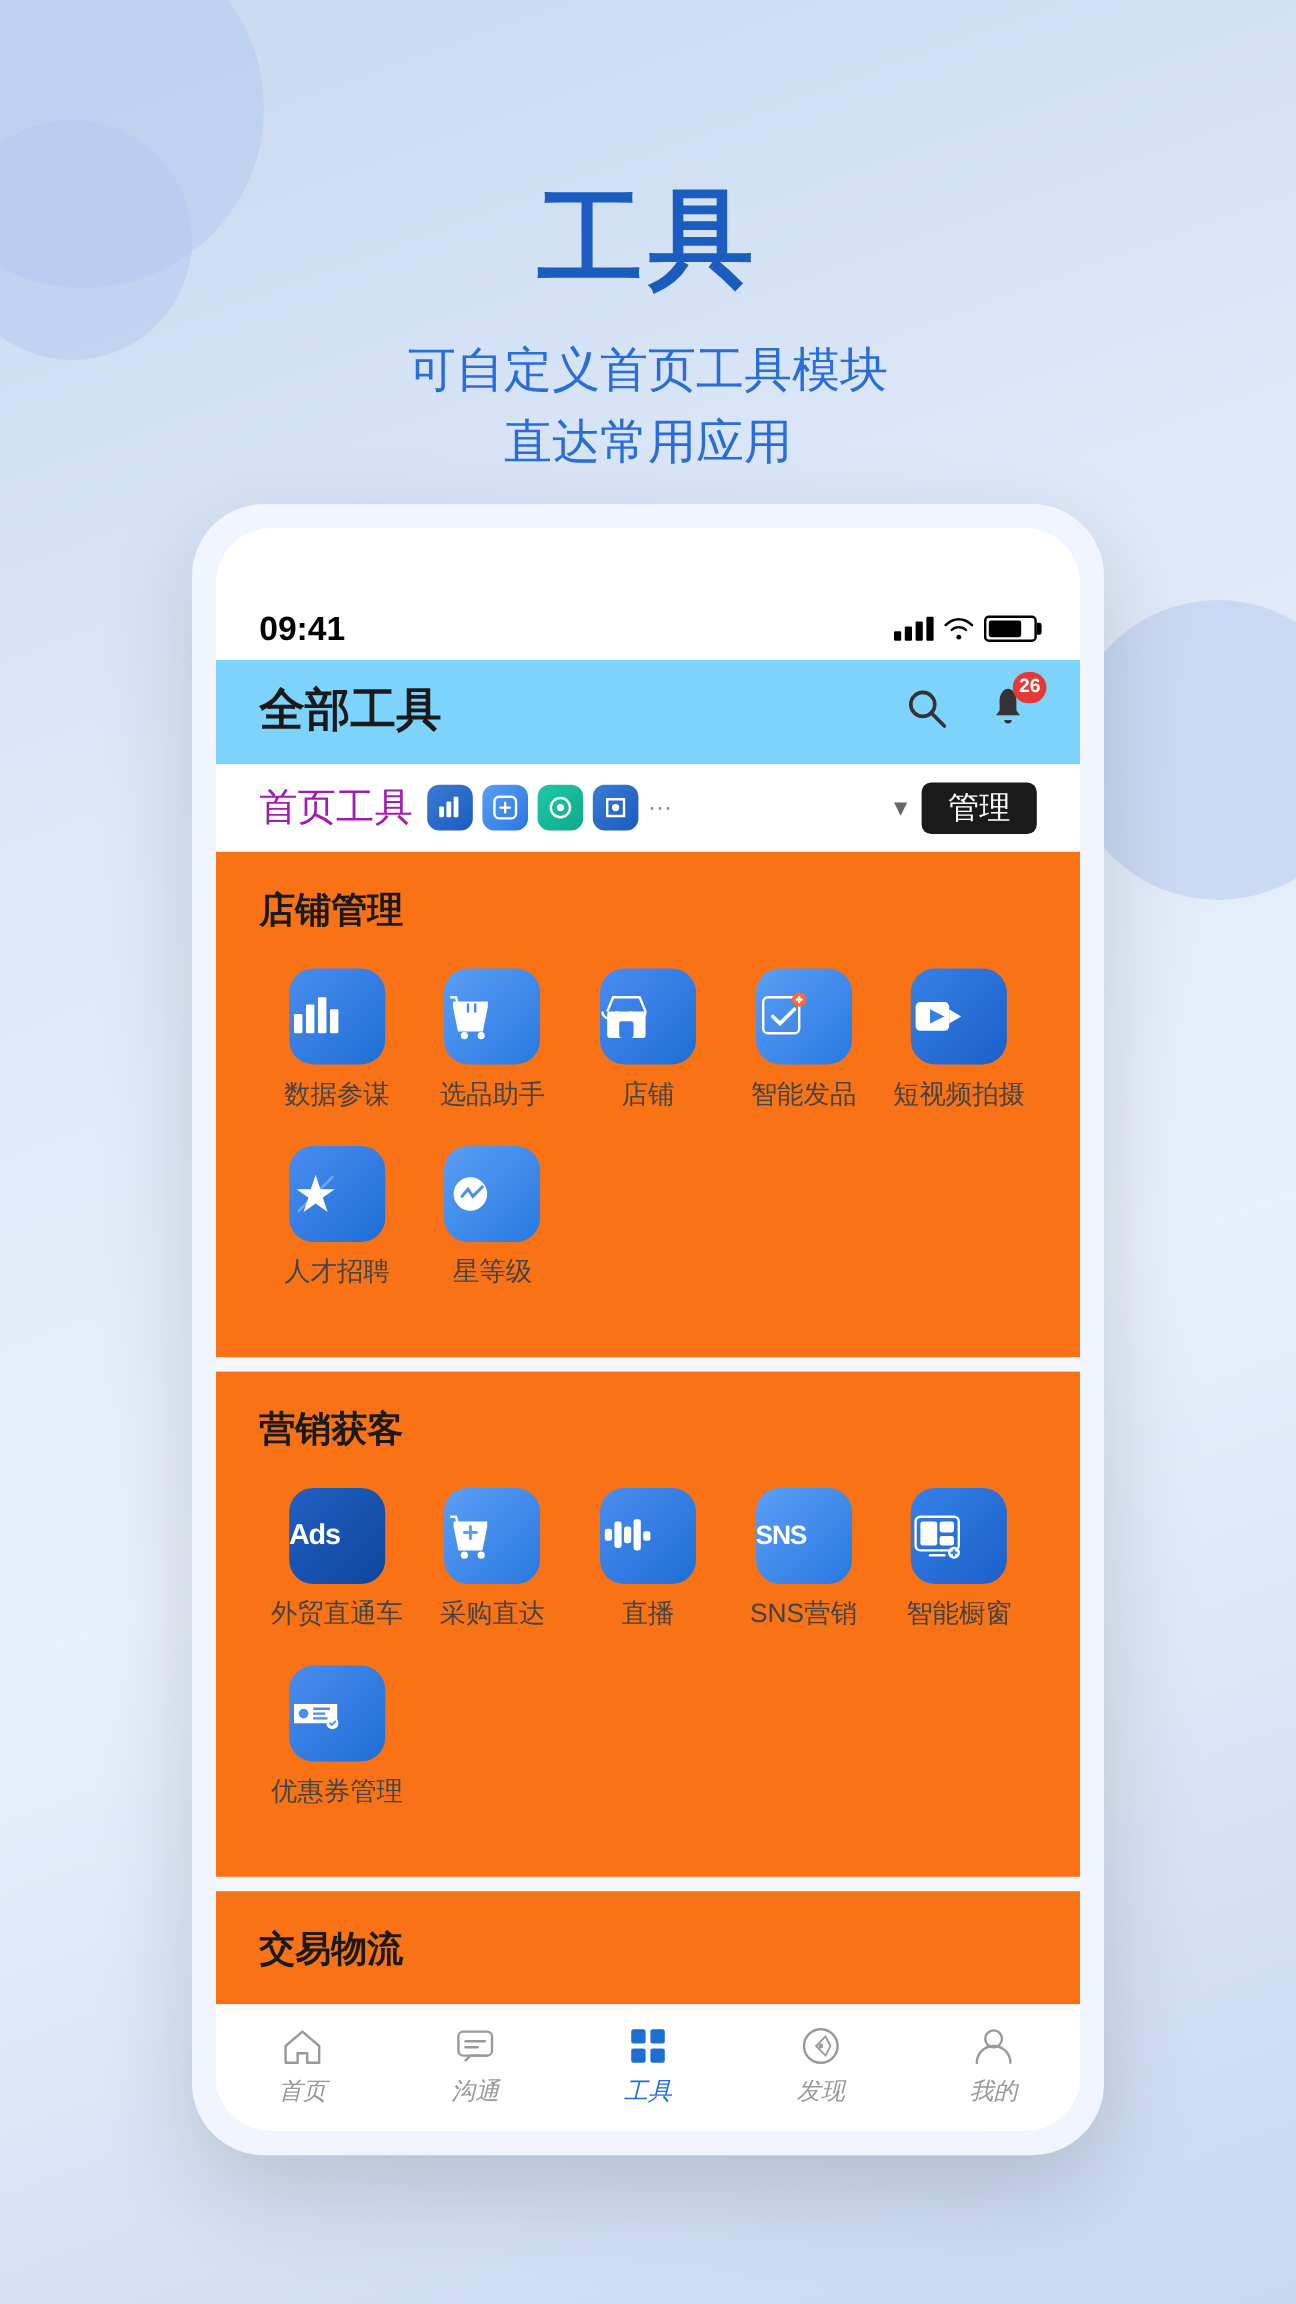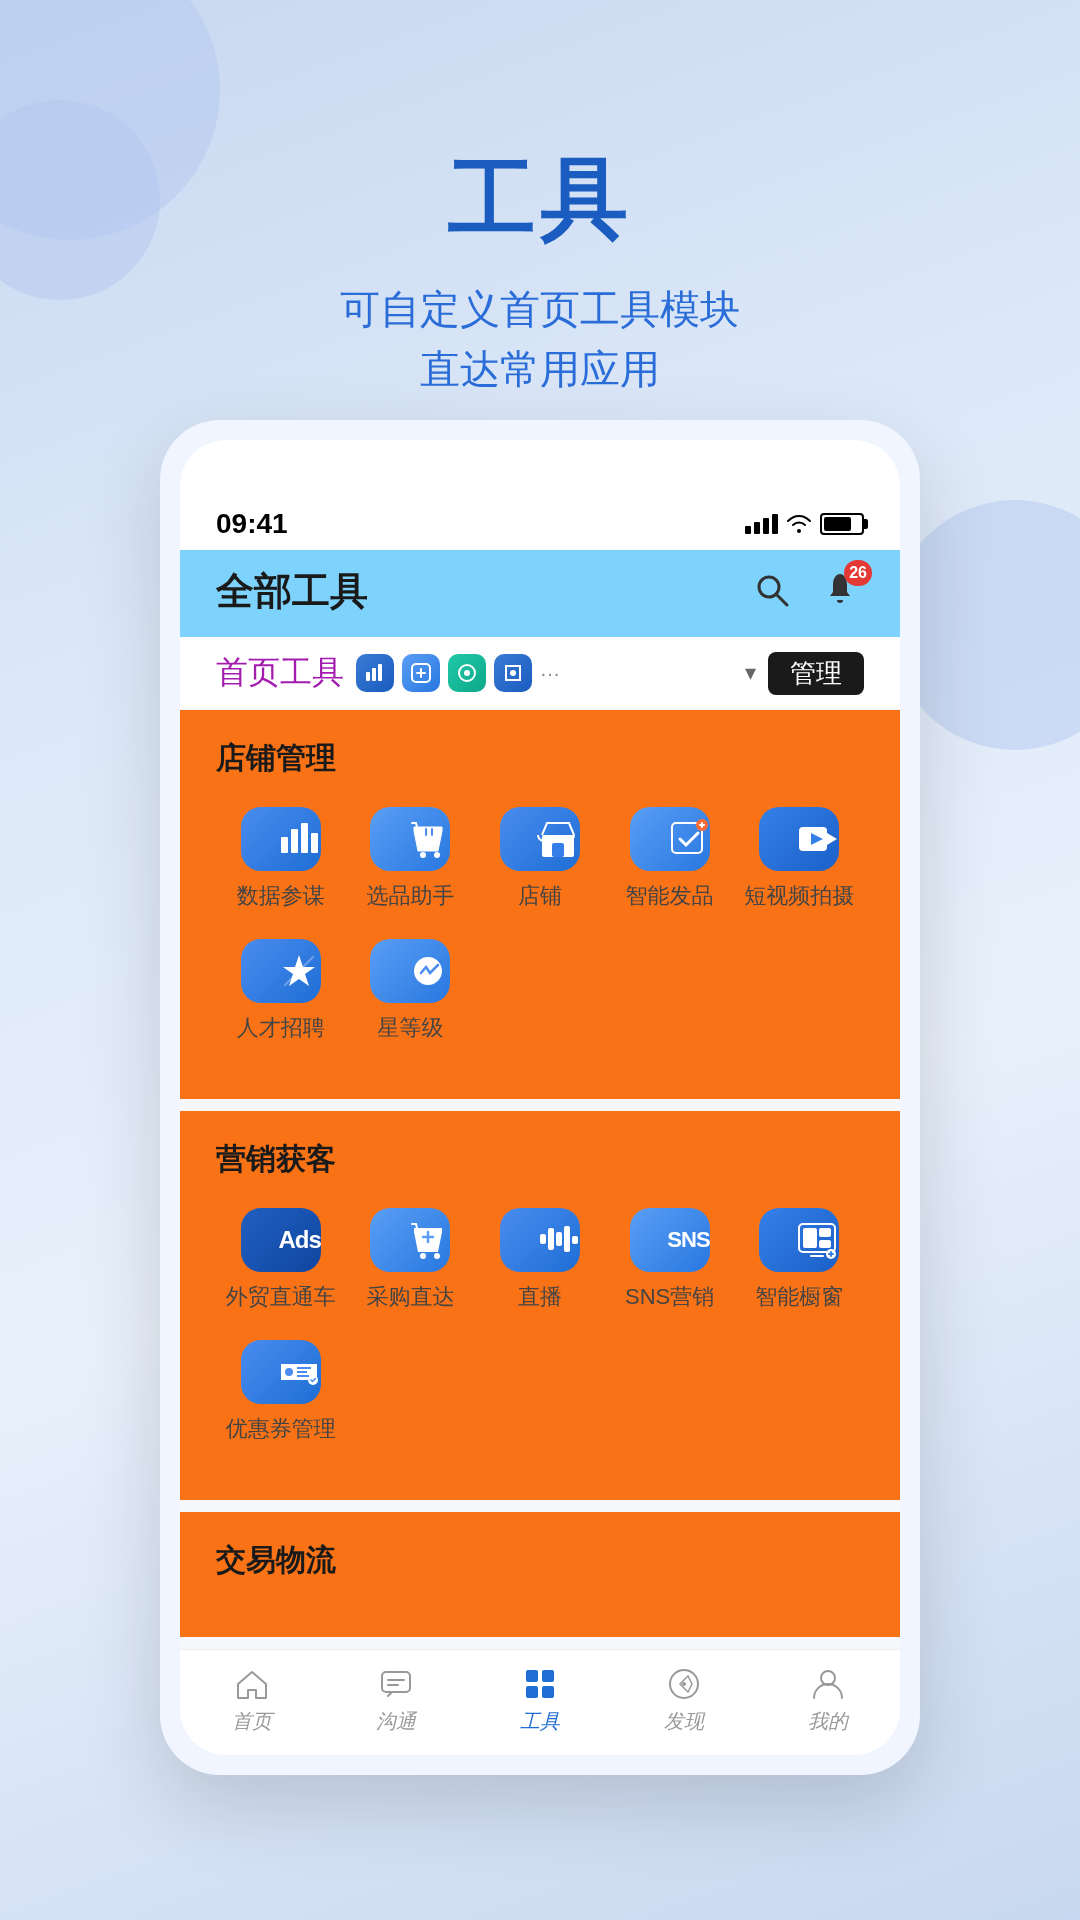--- a/index.html
+++ b/index.html
@@ -261,25 +261,25 @@
     .icon-item {
       display: flex;
       flex-direction: column;
       align-items: center;
       width: 20%;
       margin-bottom: 28px;
       cursor: pointer;
     }
     .icon-box {
       width: 80px;
-      height: 64px;
+      height: 80px;
       border-radius: 20px;
       display: flex;
       align-items: center;
-      justify-content: flex-end;
+      justify-content: flex-start;
       margin-bottom: 10px;
       font-size: 36px;
       color: white;
     }
     .icon-label {
       font-size: 22px;
       color: #444;
       text-align: center;
       white-space: nowrap;
     }

